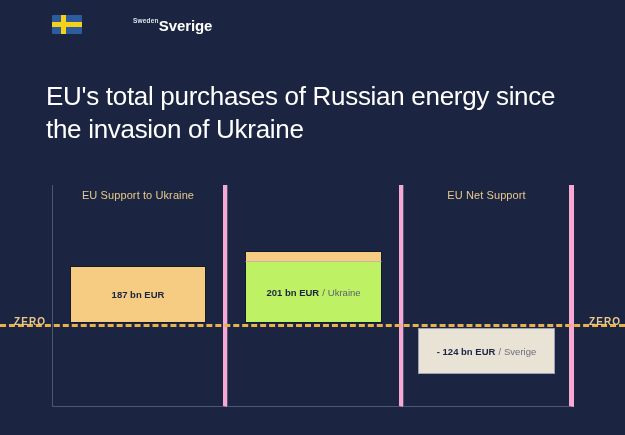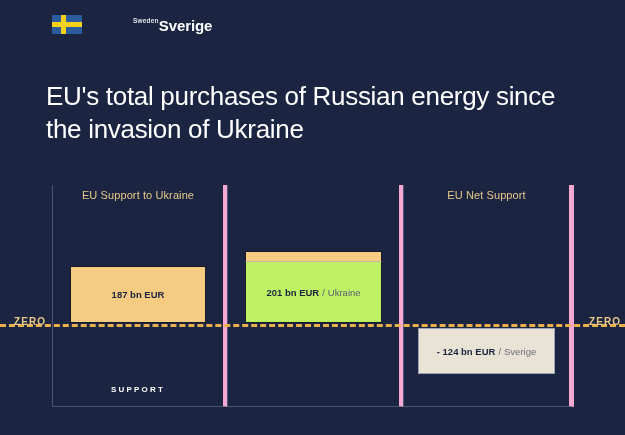--- a/index.html
+++ b/index.html
@@ -251,21 +251,20 @@
 
   <div class="columns">
 
     <div class="col c1">
       <div class="col-header">EU Support to Ukraine</div>
       <div class="barwrap">
         <div class="bar bar-support">
           <span class="val">187 bn EUR</span>
         </div>
       </div>
-      <div class="col-footer">SUPPORT</div>
     </div>
 
     <div class="col c2">
       <div class="barwrap">
         <div class="bar bar-total">
           <span class="val">311 bn EUR</span>
           <span class="sep">/</span>
           <span class="note">Total</span>
         </div>
         <div class="bar bar-energy">

